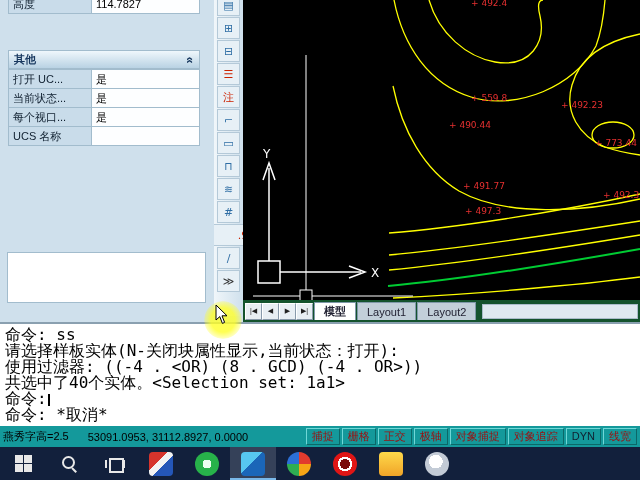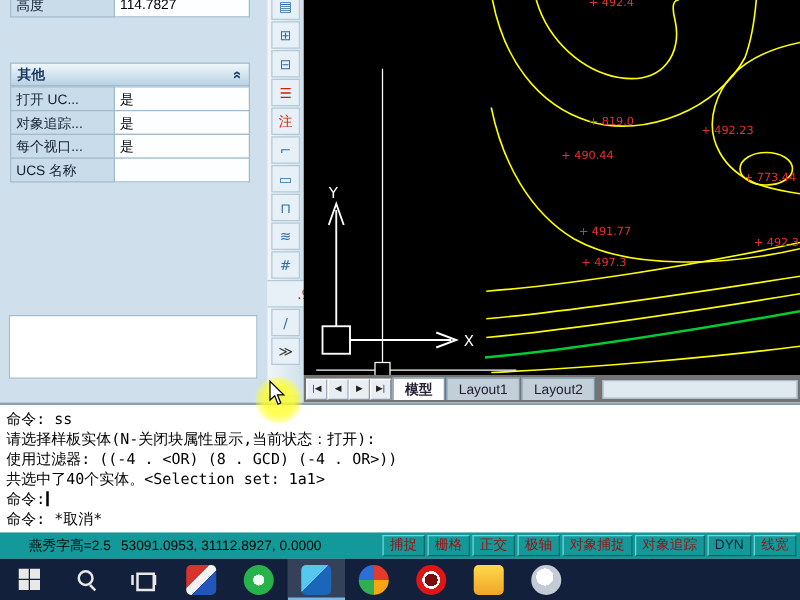--- a/index.html
+++ b/index.html
@@ -19,40 +19,40 @@
   .vtb{position:absolute;left:214px;top:0;width:29px;height:316px;background:linear-gradient(90deg,#f0f6fa,#cfe0ec);display:flex;flex-direction:column;align-items:center;overflow:hidden;}
   .vtbtn{width:23px;height:22px;margin-bottom:1px;background:#e7f0f6;border:1px solid #b4c9d8;font-size:11px;line-height:1;display:flex;align-items:center;justify-content:center;cursor:pointer;font-family:"DejaVu Sans",sans-serif;flex:0 0 auto;}
   .vtbtn:first-child{margin-top:-6px;}
 
   
   .draw{position:absolute;left:243px;top:0;width:397px;height:300px;background:#000;overflow:hidden;}
   .draw svg{display:block;}
   .elev{position:absolute;color:#e63030;font-size:9px;font-family:"DejaVu Sans",sans-serif;white-space:nowrap;}
 
   
-  .tabstrip{position:absolute;left:243px;top:300px;width:397px;height:22px;background:#737373;display:flex;align-items:center;padding-left:2px;}
+  .tabstrip{position:absolute;left:243px;top:300px;width:397px;height:22px;background:#14532d;display:flex;align-items:center;padding-left:2px;}
   .navbtn{width:17px;height:17px;background:#e8eef3;border:1px solid;border-color:#ffffff #8899aa #8899aa #ffffff;font-size:7px;display:flex;align-items:center;justify-content:center;color:#222;cursor:pointer;flex:0 0 auto;}
   .tab{height:18px;padding:0 9px;font-size:11px;display:flex;align-items:center;background:#c2cfd9;border:1px solid #8099aa;border-bottom:none;margin-left:1px;color:#223;cursor:pointer;white-space:nowrap;}
   .tab.active{background:#ffffff;font-weight:bold;}
   .hscroll{flex:1;height:15px;margin:0 2px 0 6px;background:#dfe9f0;border:1px solid #aabcca;}
 
   
   .glow{position:absolute;left:204px;top:301px;width:38px;height:38px;border-radius:50%;z-index:40;
         background:radial-gradient(circle,rgba(255,255,40,.8) 0 45%,rgba(255,255,40,.3) 68%,rgba(255,255,40,0) 72%);}
   .cursor{position:absolute;left:215px;top:304px;z-index:41;}
 
   
-  .cmd{position:absolute;left:0;top:322px;width:640px;height:104px;background:#fff;border-top:2px solid #8aa0b0;padding:3px 5px;font-family:"DejaVu Sans Mono",monospace;font-size:12px;color:#000;}
+  .cmd{position:absolute;left:0;top:322px;width:640px;height:104px;background:#fff;border-top:2px solid #8aa0b0;padding:3px 5px;font-family:"DejaVu Sans Mono",monospace;font-size:16px;color:#000;}
   .cline{height:16px;line-height:16px;white-space:pre;overflow:hidden;}
   .caret{display:inline-block;width:2px;height:12px;background:#000;vertical-align:-2px;margin-left:1px;}
 
   
   .status{position:absolute;left:0;top:426px;width:640px;height:21px;background:#14999b;display:flex;align-items:center;padding:0 3px;font-size:11px;}
-  .sleft,.scoords{color:#000;white-space:nowrap;margin-left:20px;}
-  .scoords{margin-left:8px;}
+  .sleft,.scoords{color:#000;white-space:nowrap;}
+  .scoords{margin-left:19px;}
   .sgroup{margin-left:auto;display:flex;gap:2px;}
   .sbtn{background:#14999b;border:1px solid;border-color:#6fd7d7 #0b6868 #0b6868 #6fd7d7;color:#9b1010;height:17px;line-height:15px;padding:0 5px;font-size:11px;white-space:nowrap;cursor:pointer;}
   .sbtn.dark{color:#102030;}
 
   
   .taskbar{position:absolute;left:0;top:447px;width:640px;height:33px;background:#12203c;display:flex;align-items:center;}
   .tb{width:46px;height:33px;display:flex;align-items:center;justify-content:center;cursor:pointer;flex:0 0 auto;}
   .tb.active{background:rgba(255,255,255,.15);box-shadow:inset 0 -2px 0 #7ab8e8;}
   .winlogo{display:grid;grid-template-columns:8px 8px;grid-template-rows:8px 8px;gap:1px;}
   .winlogo i{background:#e8e8e8;display:block;}
@@ -85,21 +85,21 @@
     <div class="psec">
       <span>其他</span>
       <span class="chev">«</span>
     </div>
 
     <div class="prow" style="top:69px">
       <div class="lbl">打开 UC...</div>
       <div class="val">是</div>
     </div>
     <div class="prow" style="top:88px">
-      <div class="lbl">对象追踪...</div>
+      <div class="lbl">当前状态...</div>
       <div class="val">是</div>
     </div>
     <div class="prow" style="top:107px">
       <div class="lbl">每个视口...</div>
       <div class="val">是</div>
     </div>
     <div class="prow" style="top:126px">
       <div class="lbl">UCS 名称</div>
       <div class="val"></div>
     </div>
@@ -149,21 +149,21 @@
         <text x="128" y="277" fill="#ffffff" stroke="none" font-size="12" font-family="DejaVu Sans, sans-serif">X</text>
       </g>
       <g stroke="#ffffff" stroke-width="1" fill="none">
         <line x1="63" y1="55" x2="63" y2="290"></line>
         <line x1="10" y1="296" x2="57" y2="296"></line>
         <line x1="69" y1="296" x2="170" y2="296"></line>
         <rect x="57" y="290" width="12" height="12"></rect>
       </g>
     </svg>
     <span class="elev" style="left:228px;top:-2px">+ 492.4</span>
-    <span class="elev" style="left:228px;top:93px">+ 819.0</span>
+    <span class="elev" style="left:228px;top:93px">+ 559.8</span>
     <span class="elev" style="left:318px;top:100px">+ 492.23</span>
     <span class="elev" style="left:206px;top:120px">+ 490.44</span>
     <span class="elev" style="left:352px;top:138px">+ 773.44</span>
     <span class="elev" style="left:220px;top:181px">+ 491.77</span>
     <span class="elev" style="left:360px;top:190px">+ 492.3</span>
     <span class="elev" style="left:222px;top:206px">+ 497.3</span>
   </div>
 
   <div class="tabstrip">
     <button class="navbtn">|◀</button>

